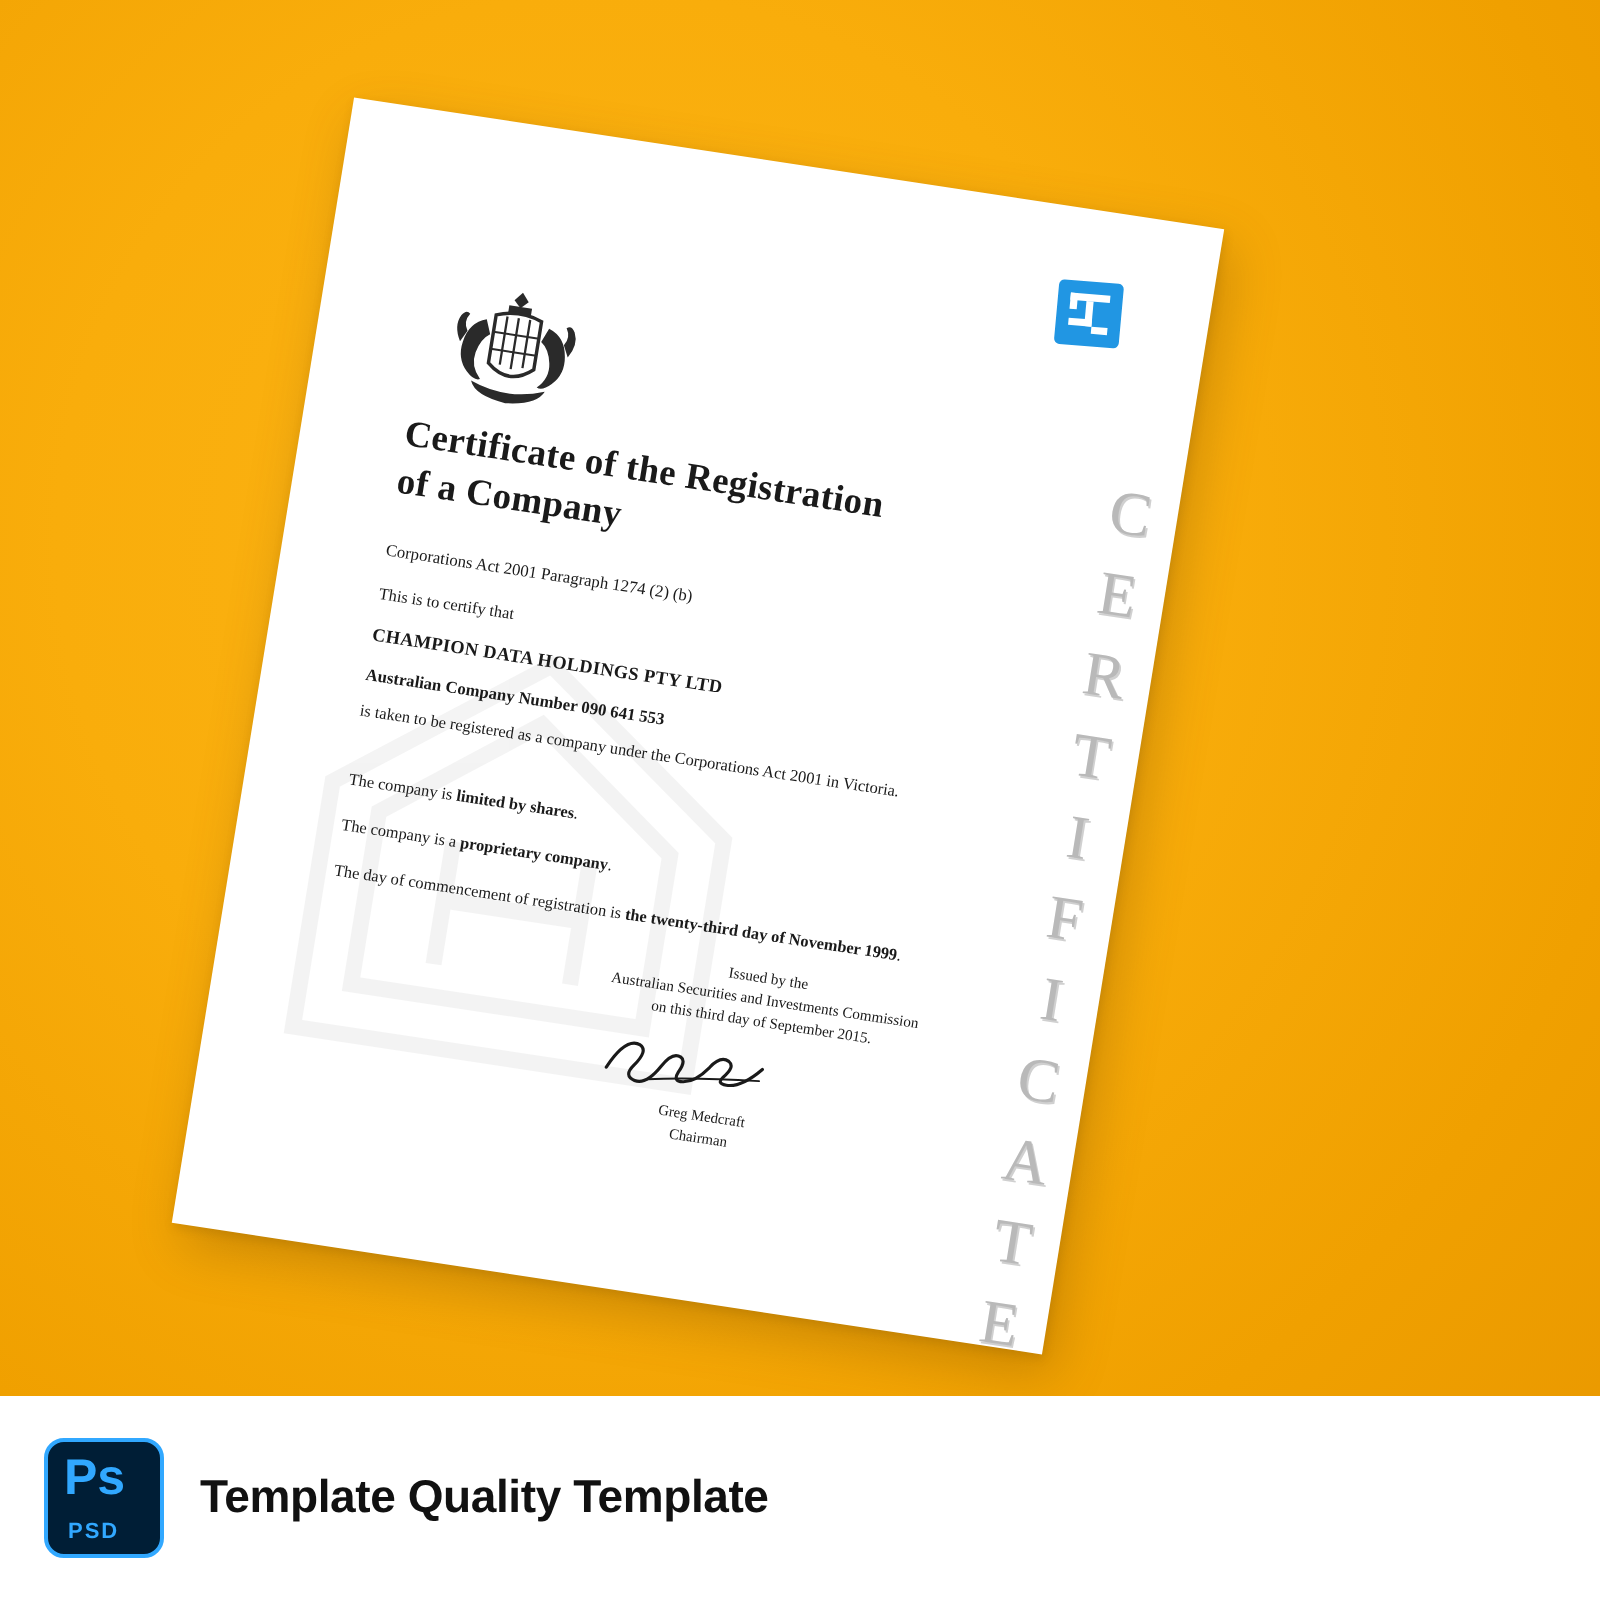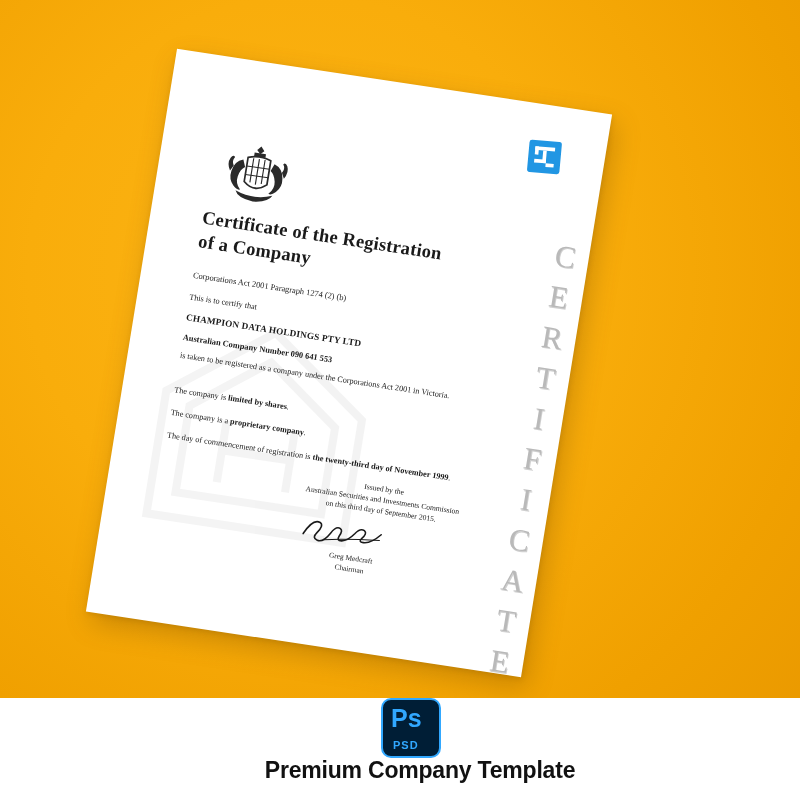--- a/index.html
+++ b/index.html
@@ -167,21 +167,20 @@
     position: absolute;
     left: 0;
     bottom: 0;
     width: 800px;
     height: 102px;
     background: #ffffff;
     display: flex;
     align-items: center;
     padding-left: 22px;
     box-sizing: border-box;
-    flex-direction: column;
   }
   .ps-badge {
     width: 60px;
     height: 60px;
     border-radius: 10px;
     background: #001e36;
     border: 2px solid #31a8ff;
     box-sizing: border-box;
     color: #31a8ff;
     position: relative;
@@ -314,17 +313,17 @@
 
     </div>
   </div>
 
   <div class="footer">
     <div class="ps-badge">
       <div class="ps-big">Ps</div>
       <div class="ps-small">PSD</div>
     </div>
     <div class="footer-text">
-      <div class="footer-line1">Premium Company Template</div>
+      <div class="footer-line1">Template Quality Template</div>
     </div>
   </div>
 
 </div>
 
 </body></html>

